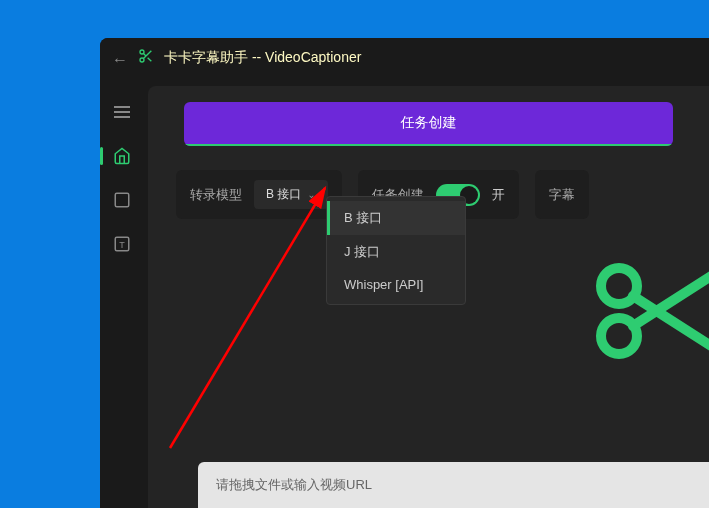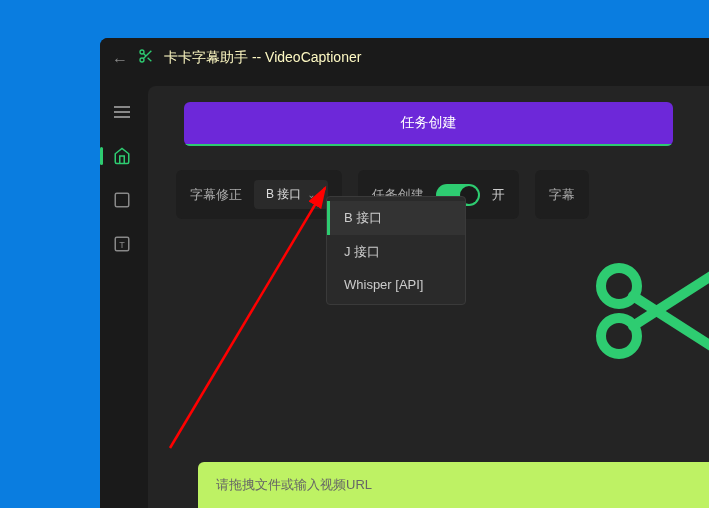--- a/index.html
+++ b/index.html
@@ -23,21 +23,21 @@
 .control-label { color: #aaa; font-size: 13px; white-space: nowrap; }
 .dropdown-btn { background: #2a2a2a; color: #ddd; border: none; padding: 6px 12px; border-radius: 4px; font-size: 12px; display: flex; align-items: center; gap: 6px; cursor: pointer; }
 .chevron { font-size: 10px; color: #888; }
 .toggle { width: 44px; height: 22px; background: #2ecc71; border-radius: 11px; position: relative; cursor: pointer; }
 .toggle-knob { width: 18px; height: 18px; background: #1a1a1a; border-radius: 50%; position: absolute; top: 2px; right: 2px; }
 .toggle-label { color: #ccc; font-size: 13px; }
 .dropdown-menu { position: absolute; top: 110px; left: 178px; width: 140px; background: #2a2a2a; border: 1px solid #3a3a3a; border-radius: 4px; padding: 4px 0; z-index: 10; }
 .dropdown-item { padding: 8px 14px; color: #ccc; font-size: 13px; cursor: pointer; border-left: 3px solid transparent; }
 .dropdown-item.selected { border-left-color: #2ecc71; background: #333; }
 .logo-area { position: absolute; right: 0; top: 170px; width: 120px; height: 110px; overflow: hidden; }
-.url-input { position: absolute; bottom: 0; left: 50px; right: 0; background: #bef264; border-radius: 6px 0 0 0; padding: 14px 18px; color: #666; font-size: 13px; }
+.url-input { position: absolute; bottom: 0; left: 50px; right: 0; background: #e5e5e5; border-radius: 6px 0 0 0; padding: 14px 18px; color: #666; font-size: 13px; }
 .arrow-svg { position: absolute; pointer-events: none; z-index: 5; }
 .hamburger { display: flex; flex-direction: column; gap: 3px; }
 .hamburger span { width: 16px; height: 2px; background: #888; }
 </style>
 </head>
 <body>
 
 <div class="window">
   <div class="titlebar">
     <span class="back-arrow">←</span>
@@ -81,21 +81,21 @@
       </div>
     </div>
 
     <div class="main">
       <div class="tabs">
         <div class="tab active">任务创建</div>
       </div>
 
       <div class="controls-row">
         <div class="control-group">
-          <span class="control-label">字幕修正</span>
+          <span class="control-label">转录模型</span>
           <button class="dropdown-btn">
             <span>B 接口</span>
             <span class="chevron">⌄</span>
           </button>
         </div>
         <div class="control-group">
           <span class="control-label">任务创建</span>
           <div class="toggle">
             <div class="toggle-knob"></div>
           </div>

